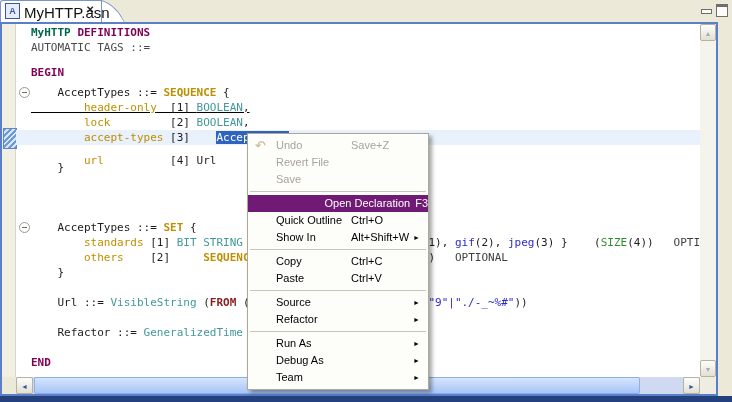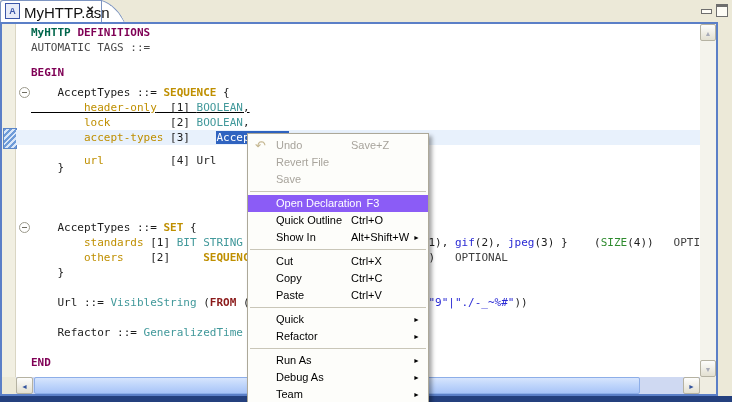--- a/index.html
+++ b/index.html
@@ -63,21 +63,21 @@
   .h-right{right:0;top:0;width:17px;height:17px;} .h-right span{line-height:17px;color:#33549E;}
   .h-thumb{position:absolute;left:18px;top:0;width:606px;height:17px;box-sizing:border-box;
         border:1px solid #8DAEE8;border-radius:2px;
         background:linear-gradient(180deg,#D7E5FD 0%,#C0D6FB 45%,#A8C4F7 100%);}
   
   .menu{position:absolute;left:247px;top:133px;width:180px;background:#FDFDFA;
         border:1px solid #ACA899;box-shadow:3px 3px 4px rgba(0,0,0,0.35);
         padding:3px 0;z-index:10;font-size:11px;}
   .menu-item{position:relative;height:17px;line-height:17px;padding-left:28px;color:#000;box-sizing:border-box;cursor:default;}
   .menu-item.disabled{color:#A8A49C;}
-  .menu-item.hl{background:#8b5cf6;color:#fff;}
+  .menu-item.hl{background:#701a75;color:#fff;text-align:right;}
   .mi-icon{position:absolute;left:7px;top:0;font-size:13px;color:#C5B791;}
   .mi-shortcut{position:absolute;left:103px;}
   .mi-shortcut.inline{position:static;margin-left:5px;}
   .mi-arrow{position:absolute;right:8px;top:0;font-size:7px;line-height:17px;color:#000;}
   .menu-sep{height:7px;position:relative;}
   .menu-sep::after{content:"";position:absolute;left:2px;right:2px;top:3px;border-top:1px solid #C9C6B8;}
 </style>
 </head>
 <body>
 
@@ -153,25 +153,24 @@
 
   <div class="menu" id="context-menu">
       <div class="menu-item disabled"><span class="mi-icon">↶</span><span class="mi-label">Undo</span><span class="mi-shortcut">Save+Z</span></div>
       <div class="menu-item disabled"><span class="mi-label">Revert File</span></div>
       <div class="menu-item disabled"><span class="mi-label">Save</span></div>
       <div class="menu-sep"></div>
       <div class="menu-item hl"><span class="mi-label">Open Declaration</span><span class="mi-shortcut inline">F3</span></div>
       <div class="menu-item"><span class="mi-label">Quick Outline</span><span class="mi-shortcut">Ctrl+O</span></div>
       <div class="menu-item"><span class="mi-label">Show In</span><span class="mi-shortcut">Alt+Shift+W</span><span class="mi-arrow">►</span></div>
       <div class="menu-sep"></div>
-      <div class="menu-item"><span class="mi-label">Cut</span><span class="mi-shortcut">Ctrl+X</span></div>
       <div class="menu-item"><span class="mi-label">Copy</span><span class="mi-shortcut">Ctrl+C</span></div>
       <div class="menu-item"><span class="mi-label">Paste</span><span class="mi-shortcut">Ctrl+V</span></div>
       <div class="menu-sep"></div>
-      <div class="menu-item"><span class="mi-label">Quick</span><span class="mi-arrow">►</span></div>
+      <div class="menu-item"><span class="mi-label">Source</span><span class="mi-arrow">►</span></div>
       <div class="menu-item"><span class="mi-label">Refactor</span><span class="mi-arrow">►</span></div>
       <div class="menu-sep"></div>
       <div class="menu-item"><span class="mi-label">Run As</span><span class="mi-arrow">►</span></div>
       <div class="menu-item"><span class="mi-label">Debug As</span><span class="mi-arrow">►</span></div>
       <div class="menu-item"><span class="mi-label">Team</span><span class="mi-arrow">►</span></div>
     </div>
 
 </div>
 
 </body></html>

